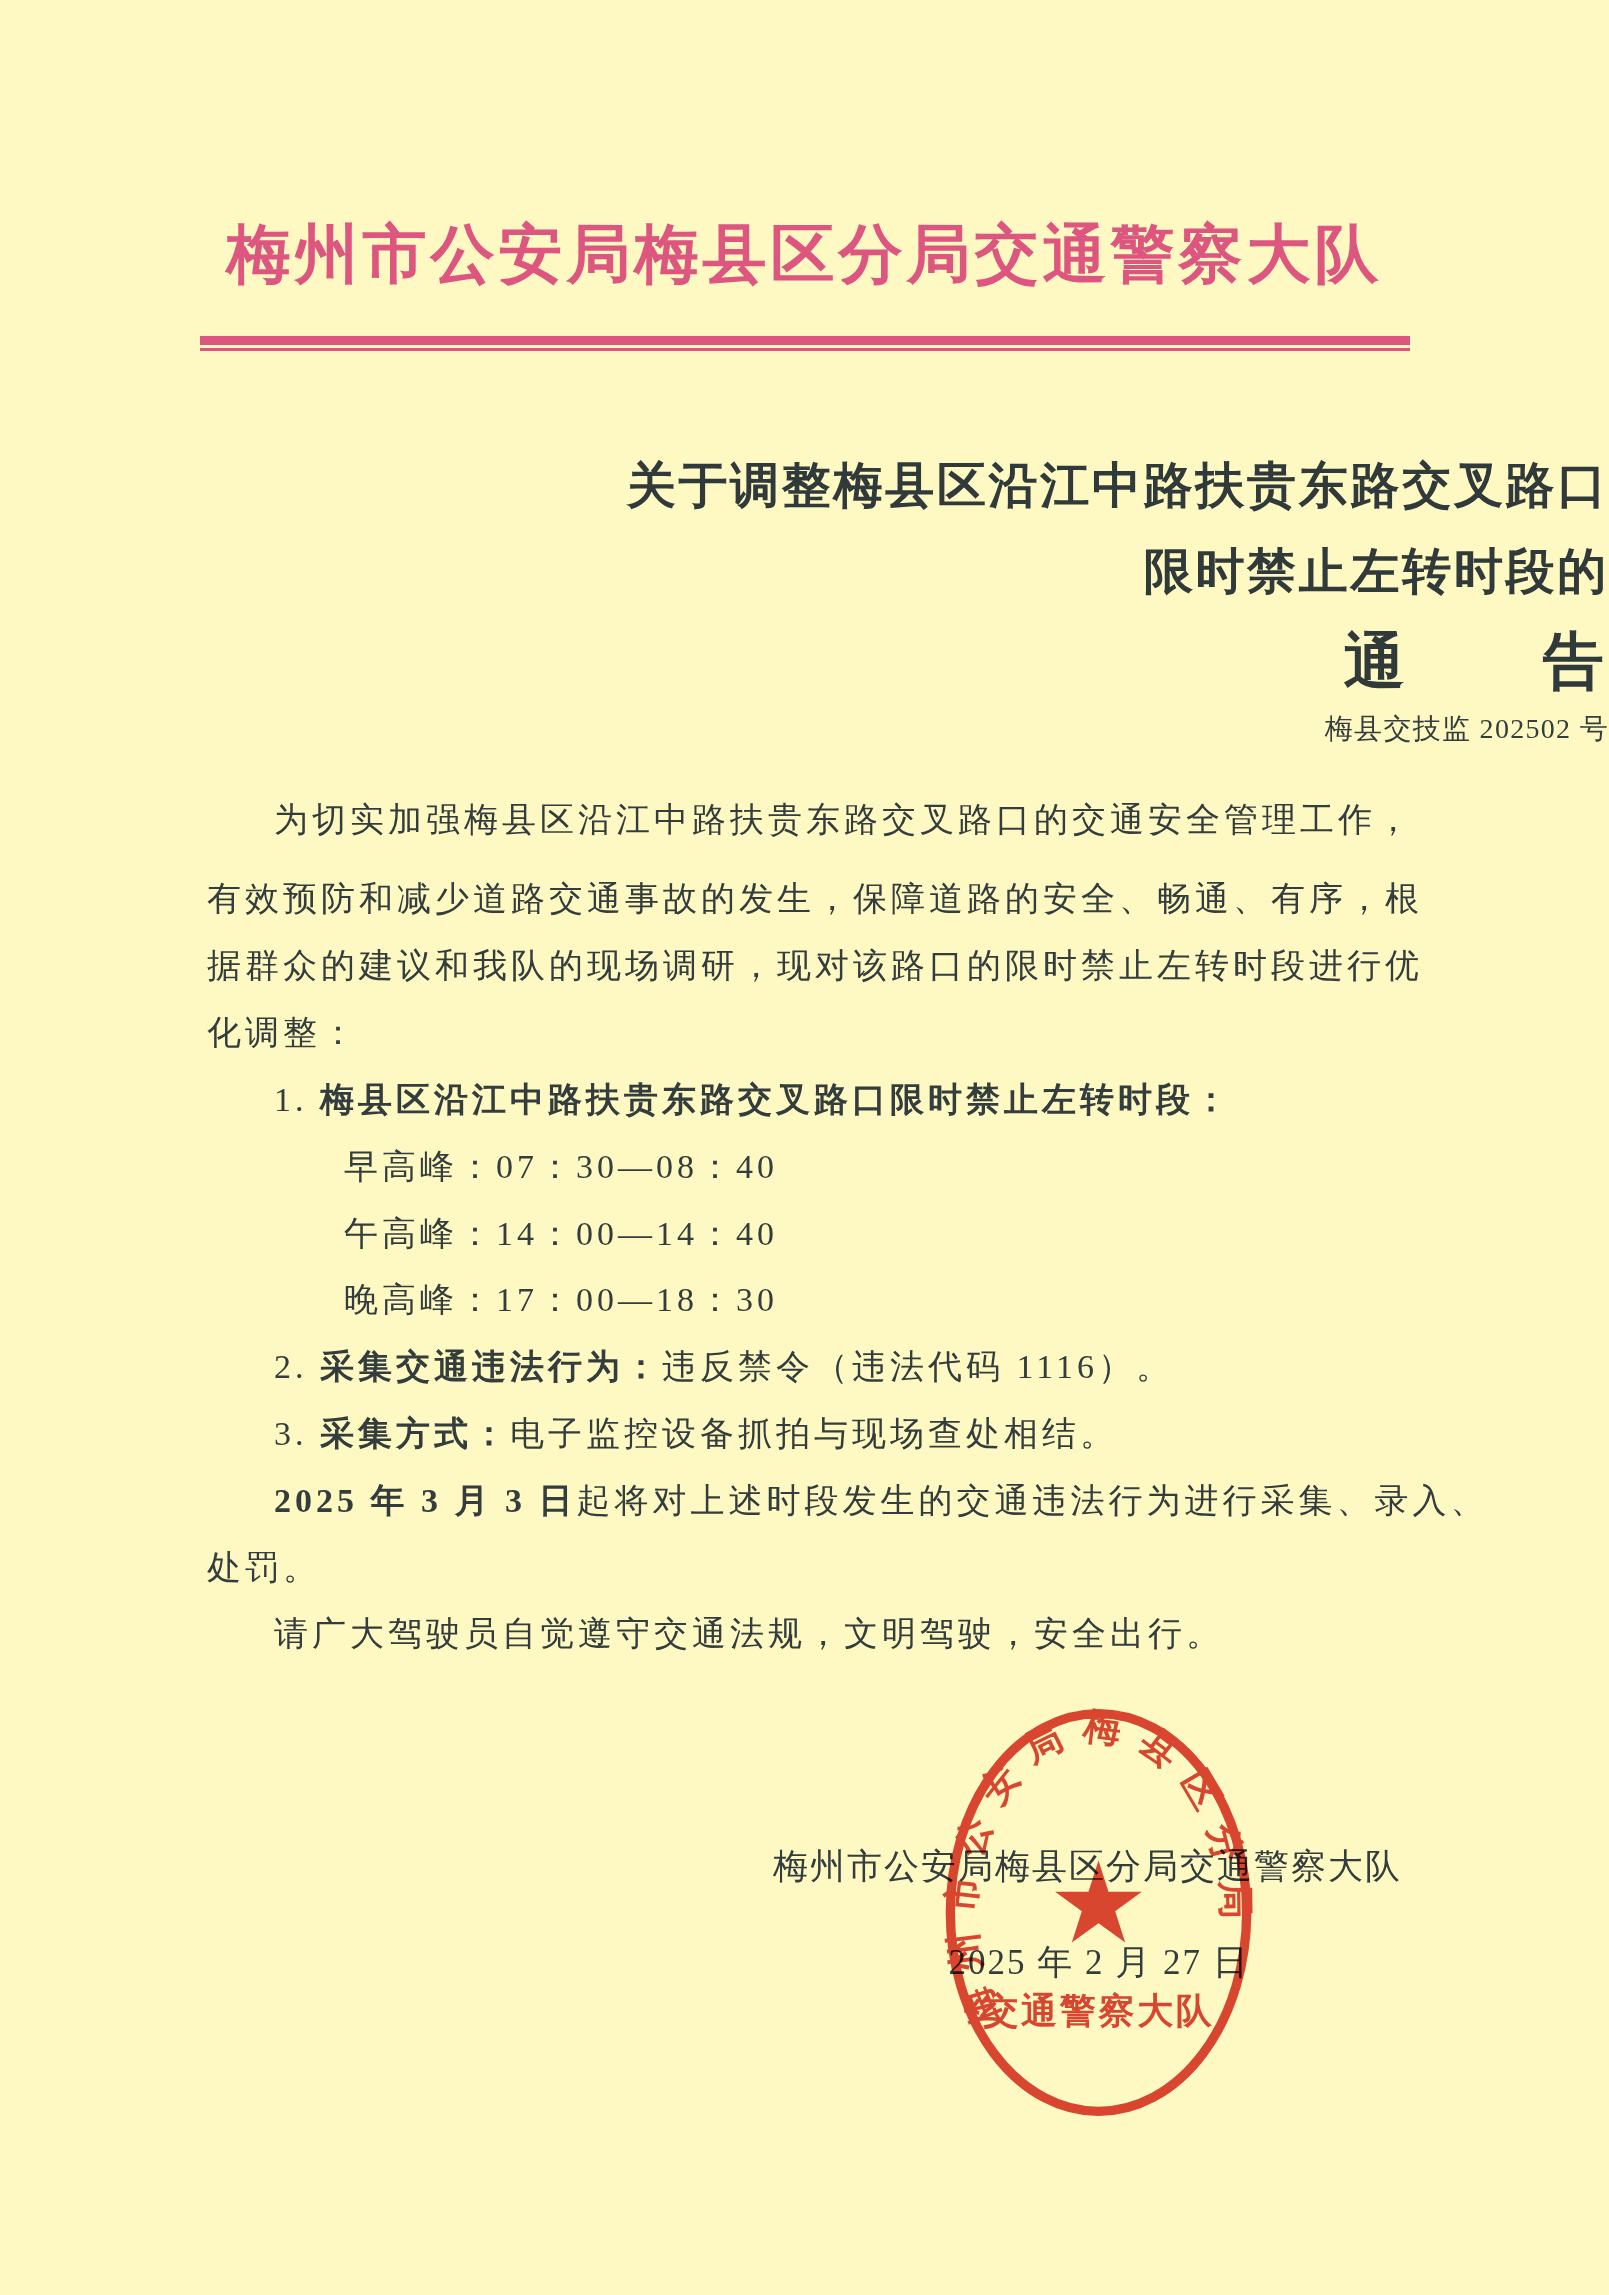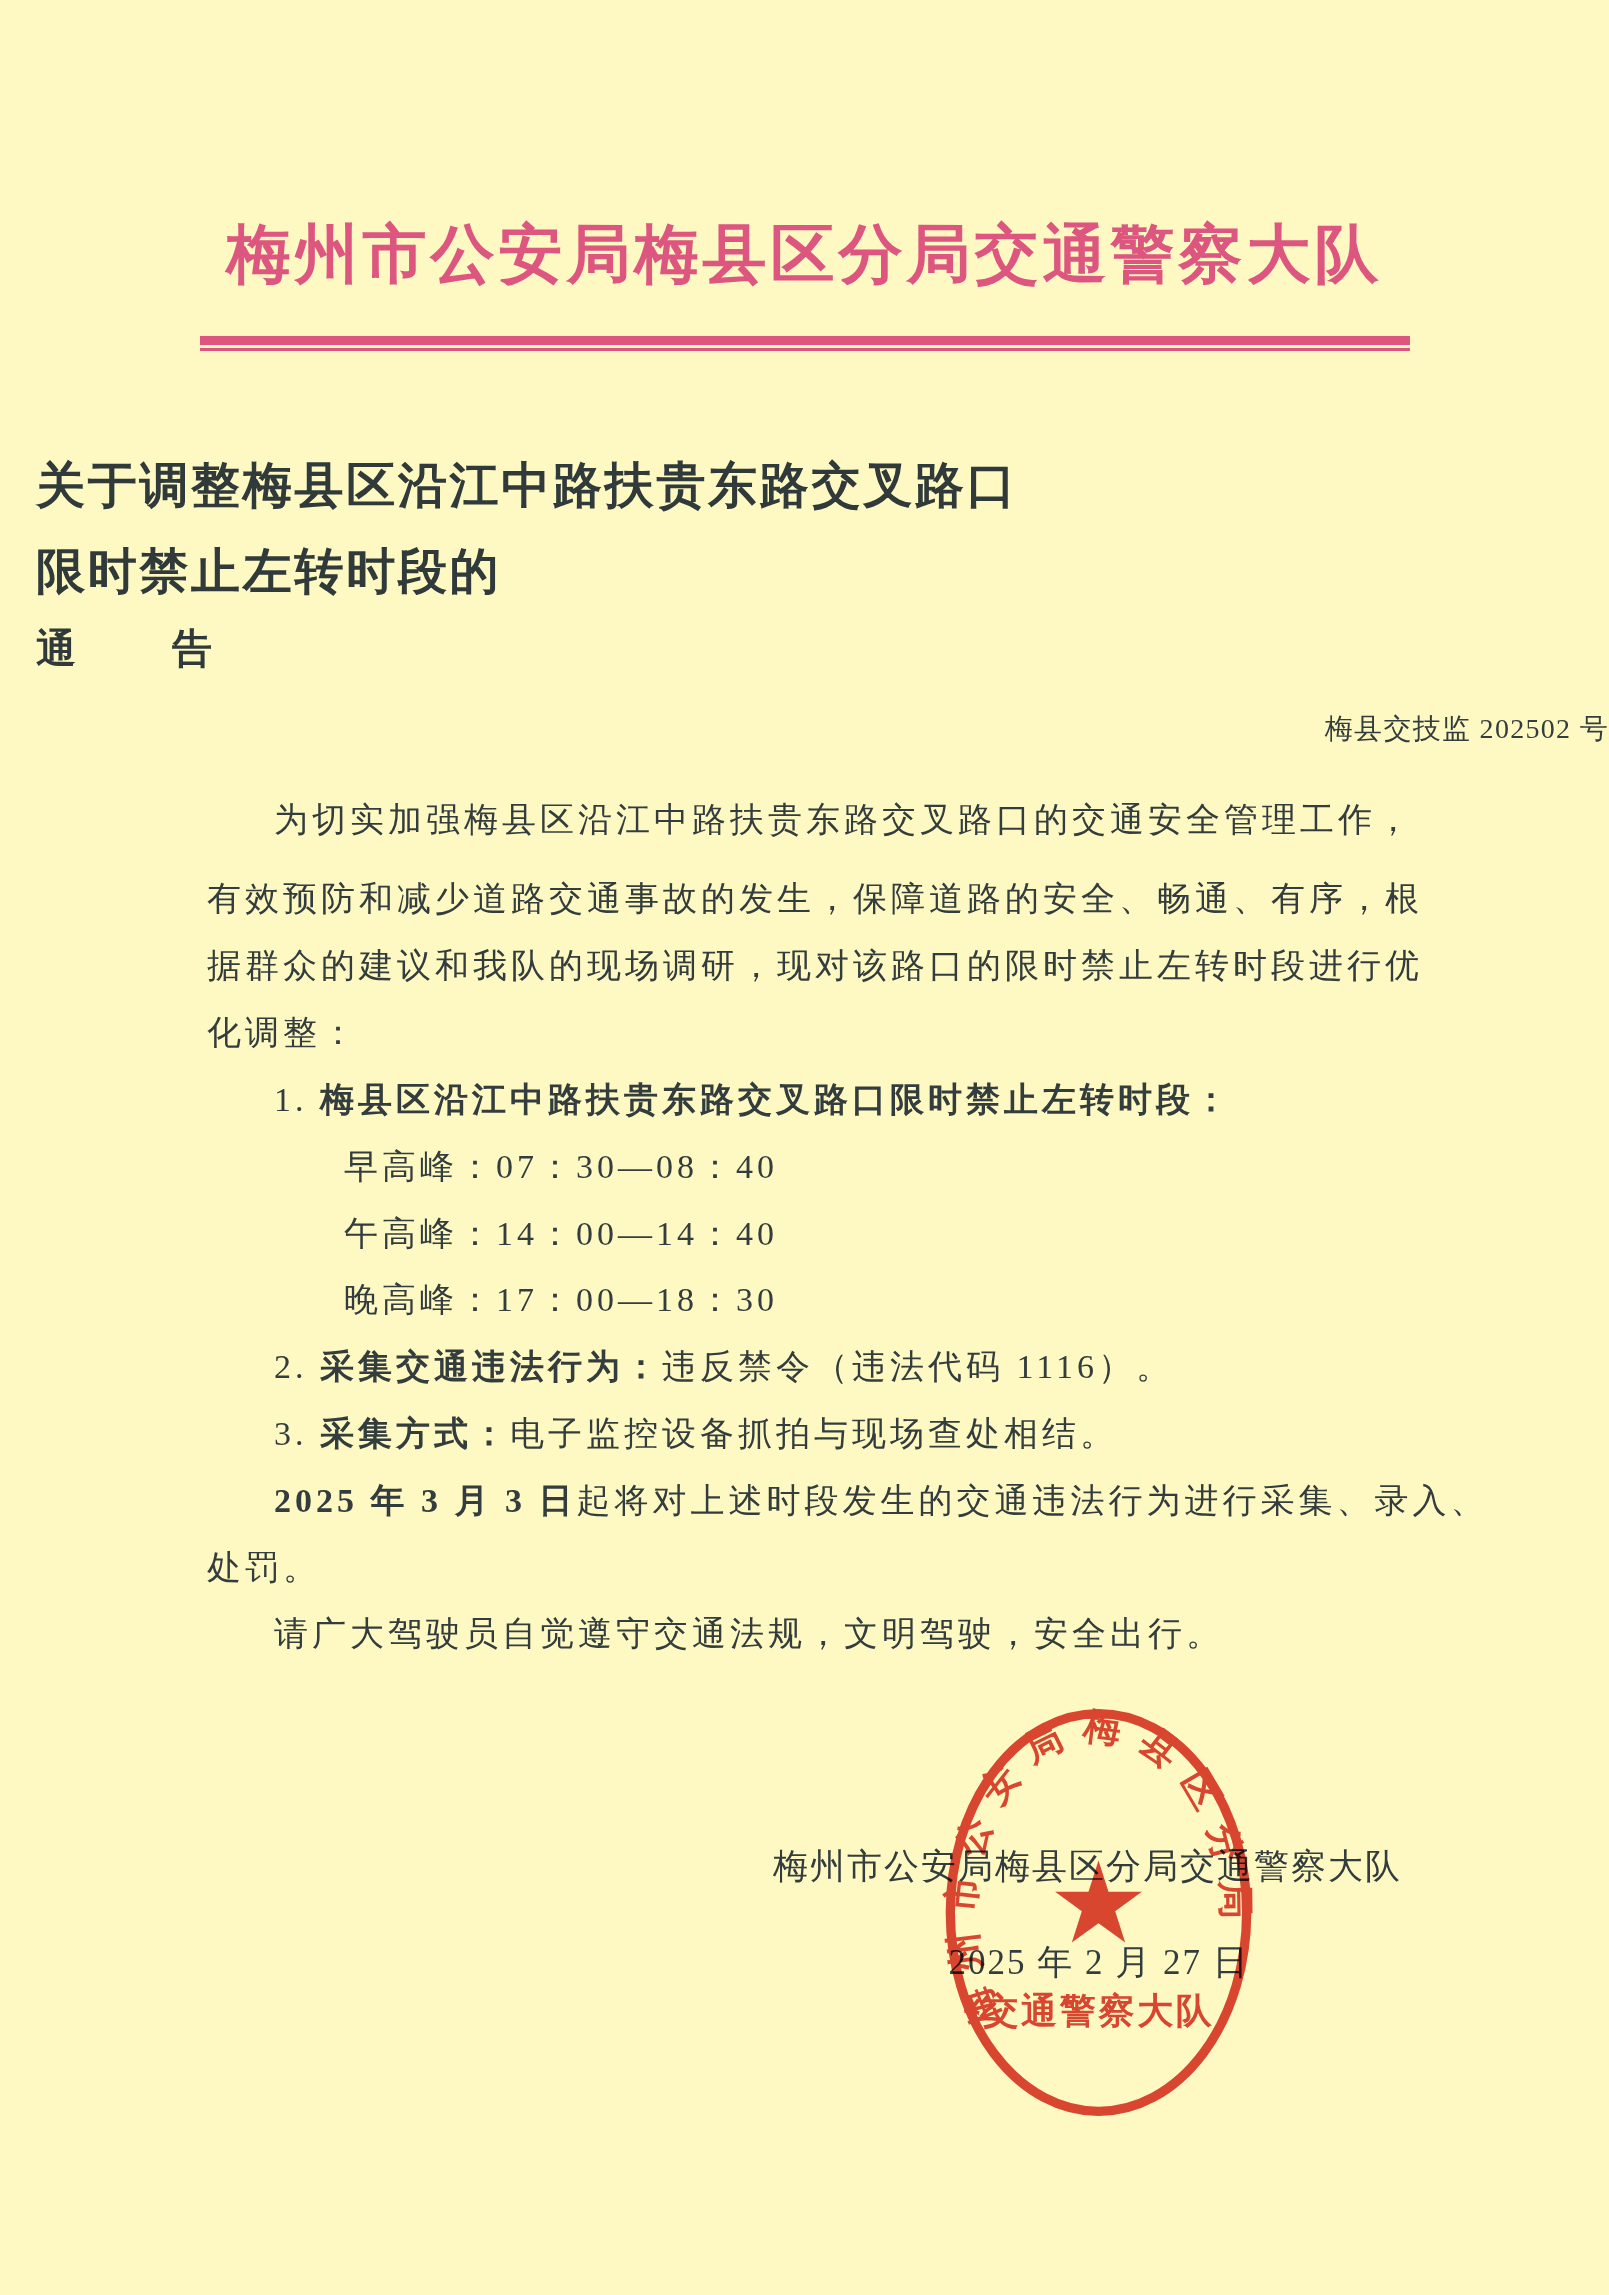--- a/index.html
+++ b/index.html
@@ -20,30 +20,30 @@
     font-weight:bold;
     font-size:64px;line-height:74px;
     letter-spacing:4px;
     color:#dc5680;
     white-space:nowrap;
   }
   .rule-thick{left:200px;top:336px;width:1210px;height:9.4px;background:#dc5680;}
   .rule-thin{left:200px;top:348px;width:1210px;height:3.3px;background:#dc5680;}
   
   .doc-title{
-    left:36px;right:0;
-    text-align:left;
+    left:30px;right:0;
+    text-align:right;
     font-family:"Liberation Sans","DejaVu Sans",sans-serif;
     font-weight:bold;
     color:#303a3a;
     white-space:nowrap;
   }
   .title-l1{top:453px;font-size:49px;letter-spacing:2.7px;}
   .title-l2{top:539px;font-size:49px;letter-spacing:2.7px;}
-  .notice-word{top:621px;font-size:40px;letter-spacing:5.3px;}
+  .notice-word{top:621px;font-size:61px;letter-spacing:5.3px;}
   .doc-number{
     left:30px;right:0;top:710px;
     text-align:right;
     font-size:28px;
     font-family:"Liberation Serif","DejaVu Serif",serif;
     font-weight:normal;color:#333d3d;
     letter-spacing:1.3px;white-space:nowrap;
   }
   
   .bline{

